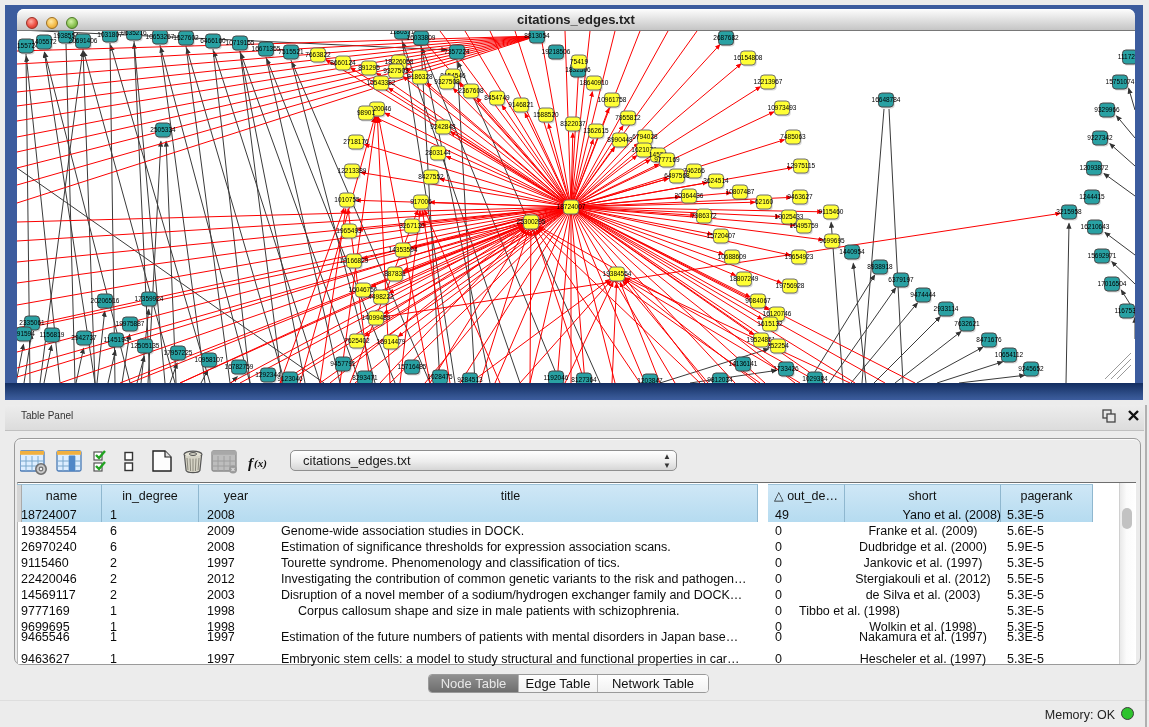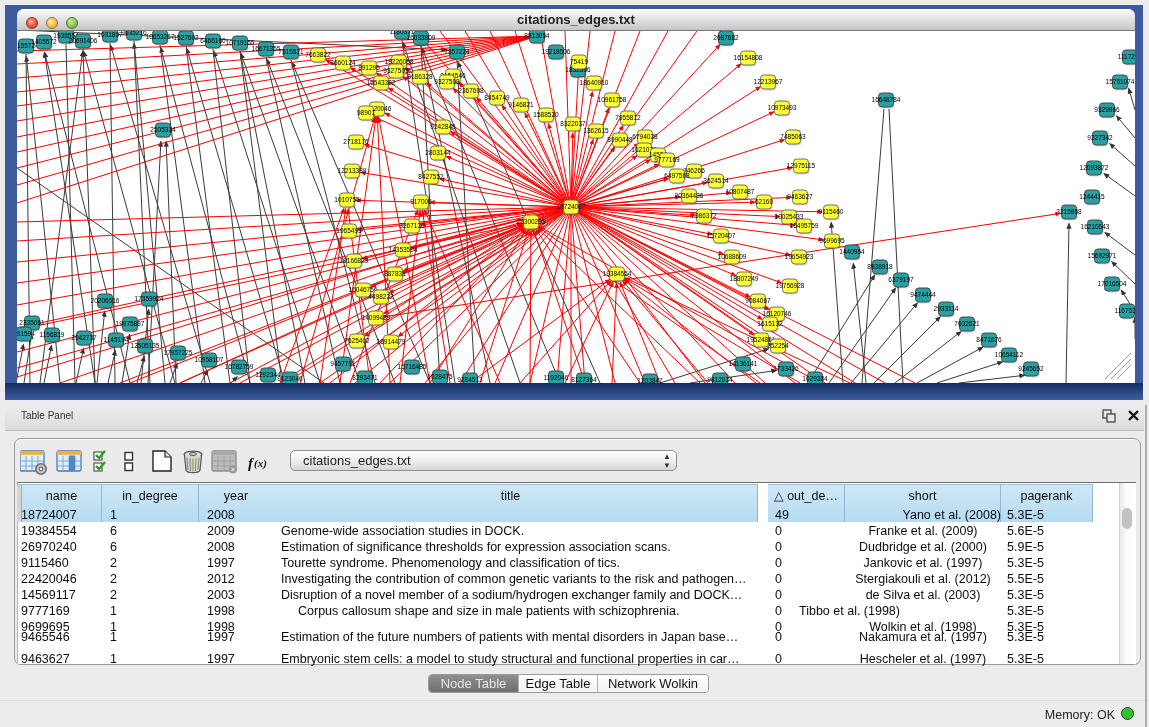--- a/index.html
+++ b/index.html
@@ -885,18 +885,18 @@
     <span style="left:281px">Embryonic stem cells: a model to study structural and functional properties in car…</span>
     <span style="left:775px">0</span>
     <span style="left:845px;width:156px;text-align:center">Hescheler et al. (1997)</span>
     <span style="left:1007px">5.3E-5</span>
   </div>
 <div id="vsb" class="abs"></div>
 <div id="vsbthumb" class="abs"></div>
 <div id="tabs" class="abs">
     <div id="tabN">Node Table</div>
     <div id="tabE">Edge Table</div>
-    <div id="tabT">Network Wolkin</div>
+    <div id="tabT">Network Table</div>
   </div>
 <div id="status" class="abs">
     <div id="memtxt">Memory: OK</div>
     <div id="memdot"></div>
   </div>
 <div id="rightline" class="abs"></div>
 </body></html>

